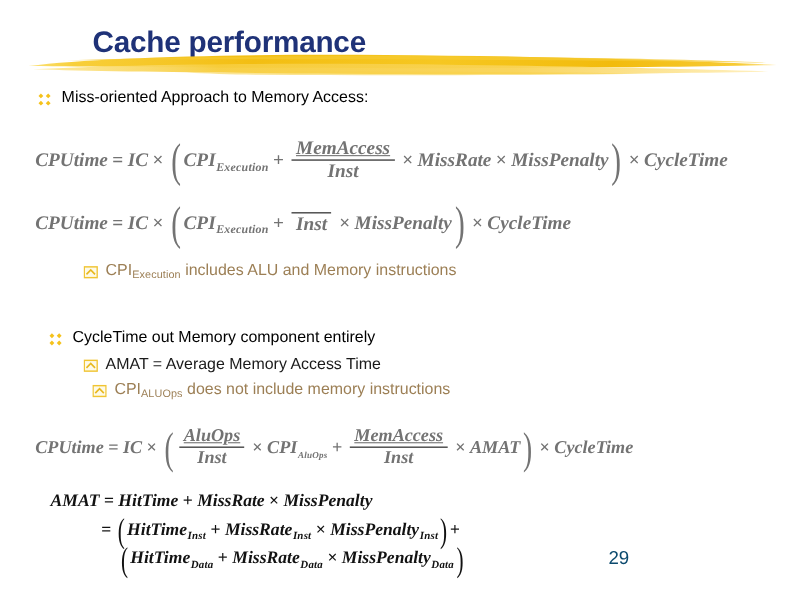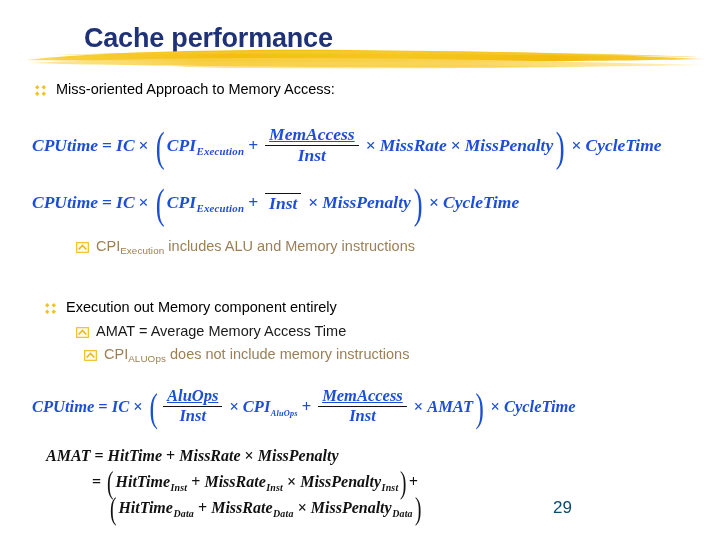--- a/index.html
+++ b/index.html
@@ -79,21 +79,21 @@
     font-size: 0.68em;
     vertical-align: baseline;
     position: relative;
     top: 3px;
     letter-spacing: 0.1px;
   }
 
   
   .eq {
     position: absolute;
-    color: #1d4ed8;
+    color: #737373;
     font-family: "Liberation Serif", serif;
     font-style: italic;
     font-weight: bold;
     white-space: nowrap;
     display: flex;
     align-items: center;
   }
   .eq-1 { left: 32px; top: 126px; font-size: 17.5px; }
   .eq-2 { left: 32px; top: 186px; font-size: 17.5px; }
   .eq-3 { left: 32px; top: 388px; font-size: 16.5px; }
@@ -263,21 +263,21 @@
 
   <div class="bullet-row b1" style="left:44px; top:299px;">
     <span class="marker-z">
       <svg width="13" height="13" viewBox="0 0 13 13">
         <path d="M1,3.2 L3.2,1 L5.4,3.2 L3.2,5.4 Z" fill="#f5c21b"></path>
         <path d="M7.6,3.2 L9.8,1 L12,3.2 L9.8,5.4 Z" fill="#f5c21b"></path>
         <path d="M1,9.8 L3.2,7.6 L5.4,9.8 L3.2,12 Z" fill="#f5c21b"></path>
         <path d="M7.6,9.8 L9.8,7.6 L12,9.8 L9.8,12 Z" fill="#f5c21b"></path>
       </svg>
     </span>
-    <span class="btext">Execution out Memory component entirely</span>
+    <span class="btext">CycleTime out Memory component entirely</span>
   </div>
 
   <div class="bullet-row b2 dark" style="left:76px; top:323px;">
     <span class="marker-y">
       <svg width="13" height="13" viewBox="0 0 13 13">
         <rect x="0.6" y="1.6" width="11.8" height="9.8" fill="#fdfae8" stroke="#f0c432" stroke-width="1.3"></rect>
         <path d="M2.6,8.4 L6.5,4.4 L10.4,8.4" fill="none" stroke="#e8b81f" stroke-width="1.5"></path>
       </svg>
     </span>
     <span class="btext">AMAT = Average Memory Access Time</span>

